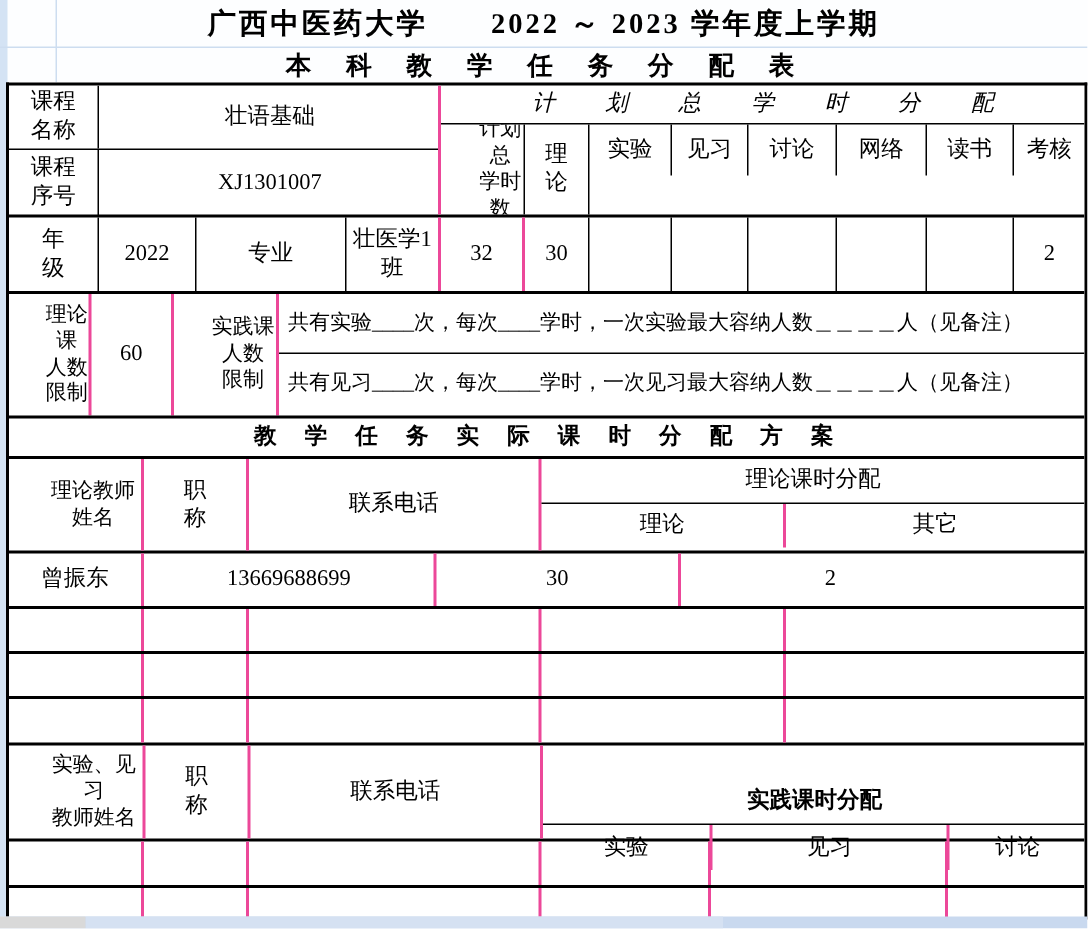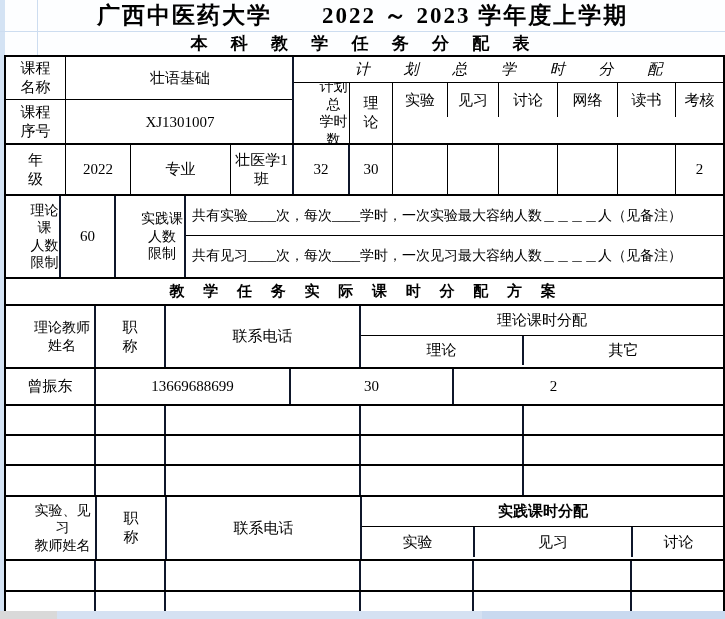--- a/index.html
+++ b/index.html
@@ -6,41 +6,41 @@
   body{font-family:"Liberation Serif","DejaVu Serif",serif;color:#000;}
   .page{position:relative;width:725px;height:619px;background:#fdfeff;overflow:hidden;}
 
   
   .left-strip{position:absolute;left:0;top:0;width:5px;height:611px;background:#d4e3f4;}
   .grid-h{position:absolute;left:0;top:31px;width:725px;height:1px;background:#cdddf0;}
   .grid-v{position:absolute;left:37px;top:0;width:1px;height:55px;background:#cdddf0;}
 
   .titlebar{position:absolute;left:0;top:0;width:725px;}
   .title-row{height:31px;display:flex;align-items:center;justify-content:center;
-             font-size:23px;font-weight:bold;letter-spacing:2px;}
+             font-size:19px;font-weight:bold;letter-spacing:2px;}
   .subtitle-row{height:24px;display:flex;align-items:center;justify-content:center;
              font-size:17px;font-weight:bold;letter-spacing:5px;word-spacing:9px;}
 
   
   .sheet{position:absolute;left:4px;top:55px;width:717px;height:556px;background:#fff;
          border:2px solid #000;border-bottom:none;box-sizing:content-box;overflow:hidden;}
   .r{display:flex;}
   .c{flex:none;display:flex;align-items:center;justify-content:center;text-align:center;
      box-sizing:border-box;position:relative;line-height:1.25;font-size:15px;
      white-space:pre-line;overflow:hidden;}
   .br{border-right:1px solid #000;}
-  .BR{border-right:2px solid #0f172a;}
+  .BR{border-right:2px solid #ec4899;}
   .bb{border-bottom:1px solid #000;}
   .bt2{border-top:2px solid #000;}
   .blk{flex:none;box-sizing:border-box;}
 
   .plan-head{word-spacing:30px;font-style:italic;}
   .sp2{word-spacing:55px;}
   .sec-head{font-weight:bold;letter-spacing:4px;word-spacing:7px;font-size:15px;}
-  .ttl{font-weight:bold;}
+  .ttl{font-weight:bold;margin-top:23px;}
   .lline{justify-content:flex-start;padding-left:6px;font-size:14px;white-space:nowrap;}
   .f14{font-size:14px;padding-left:24px;}
 
   
   .bottom-strip{position:absolute;left:0;top:611px;width:725px;height:8px;background:#c9d9ef;}
   .strip-corner{position:absolute;left:0;top:0;width:57px;height:8px;background:#d9d9d9;}
   .strip-thumb{position:absolute;left:57px;top:0;width:425px;height:8px;background:#d5e1f2;}
 </style>
 </head>
 <body>

